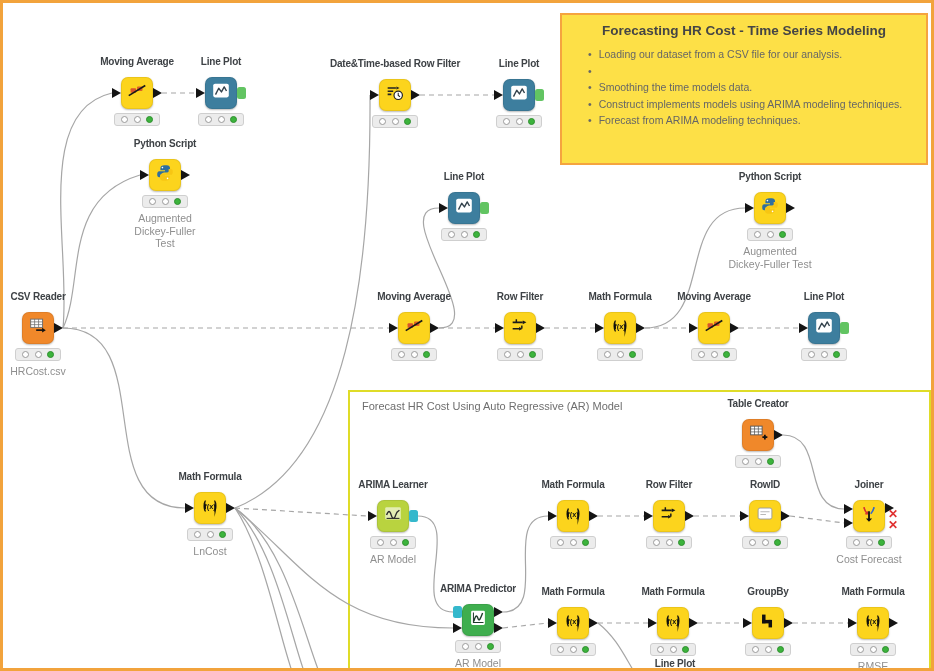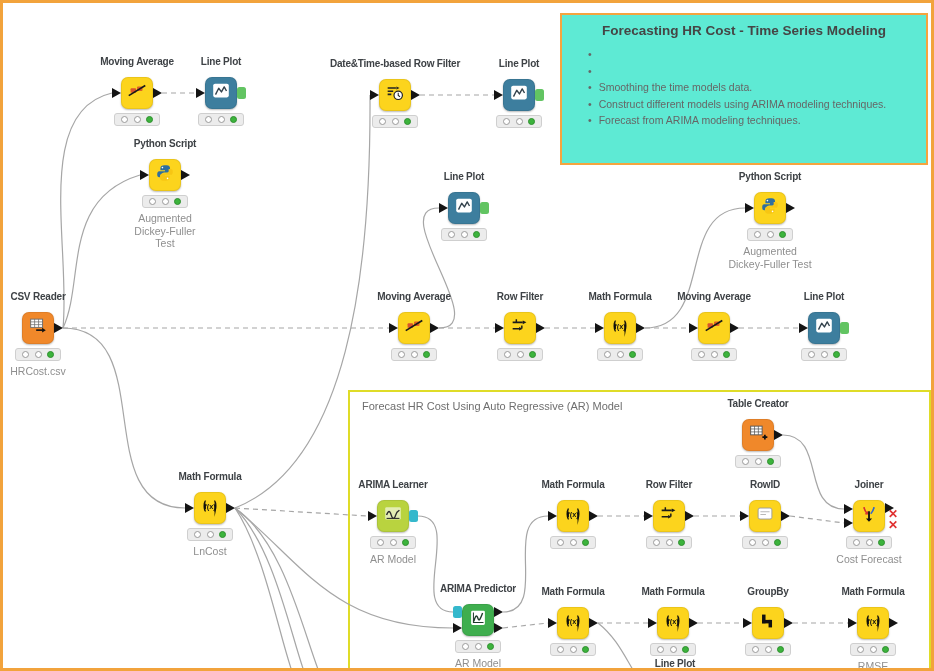--- a/index.html
+++ b/index.html
@@ -1,20 +1,20 @@
 <!DOCTYPE html>
 <html><head>
 <meta charset="utf-8">
 <style>
   html,body{margin:0;padding:0;background:#fff;font-family:"Liberation Sans",sans-serif;}
   .canvas{position:relative;width:934px;height:671px;box-sizing:border-box;
           border:3px solid #f2a33c;background:#ffffff;overflow:hidden;}
   
   .note{position:absolute;left:557px;top:10px;width:368px;height:152px;box-sizing:border-box;
-        background:#5eead4;border:2px solid #f5a43f;z-index:6;padding:6px 10px 0 10px;}
+        background:#fde047;border:2px solid #f5a43f;z-index:6;padding:6px 10px 0 10px;}
   .note-title{font-size:13.5px;font-weight:bold;color:#454545;text-align:center;margin-top:2px;}
   .note-sub{font-size:11px;font-weight:bold;color:#4a4a4a;margin-top:7px;}
   .note-bullets{margin:8px 0 0 6px;padding:0;list-style:none;}
   .note-bullets div{font-size:10.5px;color:#666;line-height:16.5px;display:flex;}
   .note-bullets .b{color:#666;margin:0 7px 0 10px;}
   .group-box{position:absolute;left:345px;top:387px;width:583px;height:310px;box-sizing:border-box;
              border:2px solid #dfdc28;z-index:1;}
   .group-label{font-size:11px;color:#6e6e6e;padding:8px 16px 0 12px;}
   
   svg.edges{position:absolute;left:0;top:0;z-index:2;}
@@ -531,31 +531,32 @@
       <div class="node" style="left: 672px; top: 692px;">
         <div class="node-title">Line Plot</div>
       </div>
     </div>
 
   <div class="note">
     <div class="note-title">Forecasting HR Cost - Time Series Modeling</div>
     <div class="note-bullets" id="note-bullets">
         <div>
           <span class="b">•</span>
+          <span>Loading our dataset from a CSV file for our analysis.</span>
         </div>
         <div>
           <span class="b">•</span>
         </div>
         <div>
           <span class="b">•</span>
           <span>Smoothing the time models data.</span>
         </div>
         <div>
           <span class="b">•</span>
-          <span>Construct different models using ARIMA modeling techniques.</span>
+          <span>Construct implements models using ARIMA modeling techniques.</span>
         </div>
         <div>
           <span class="b">•</span>
           <span>Forecast from ARIMA modeling techniques.</span>
         </div>
       </div>
   </div>
 
 </div>
 

